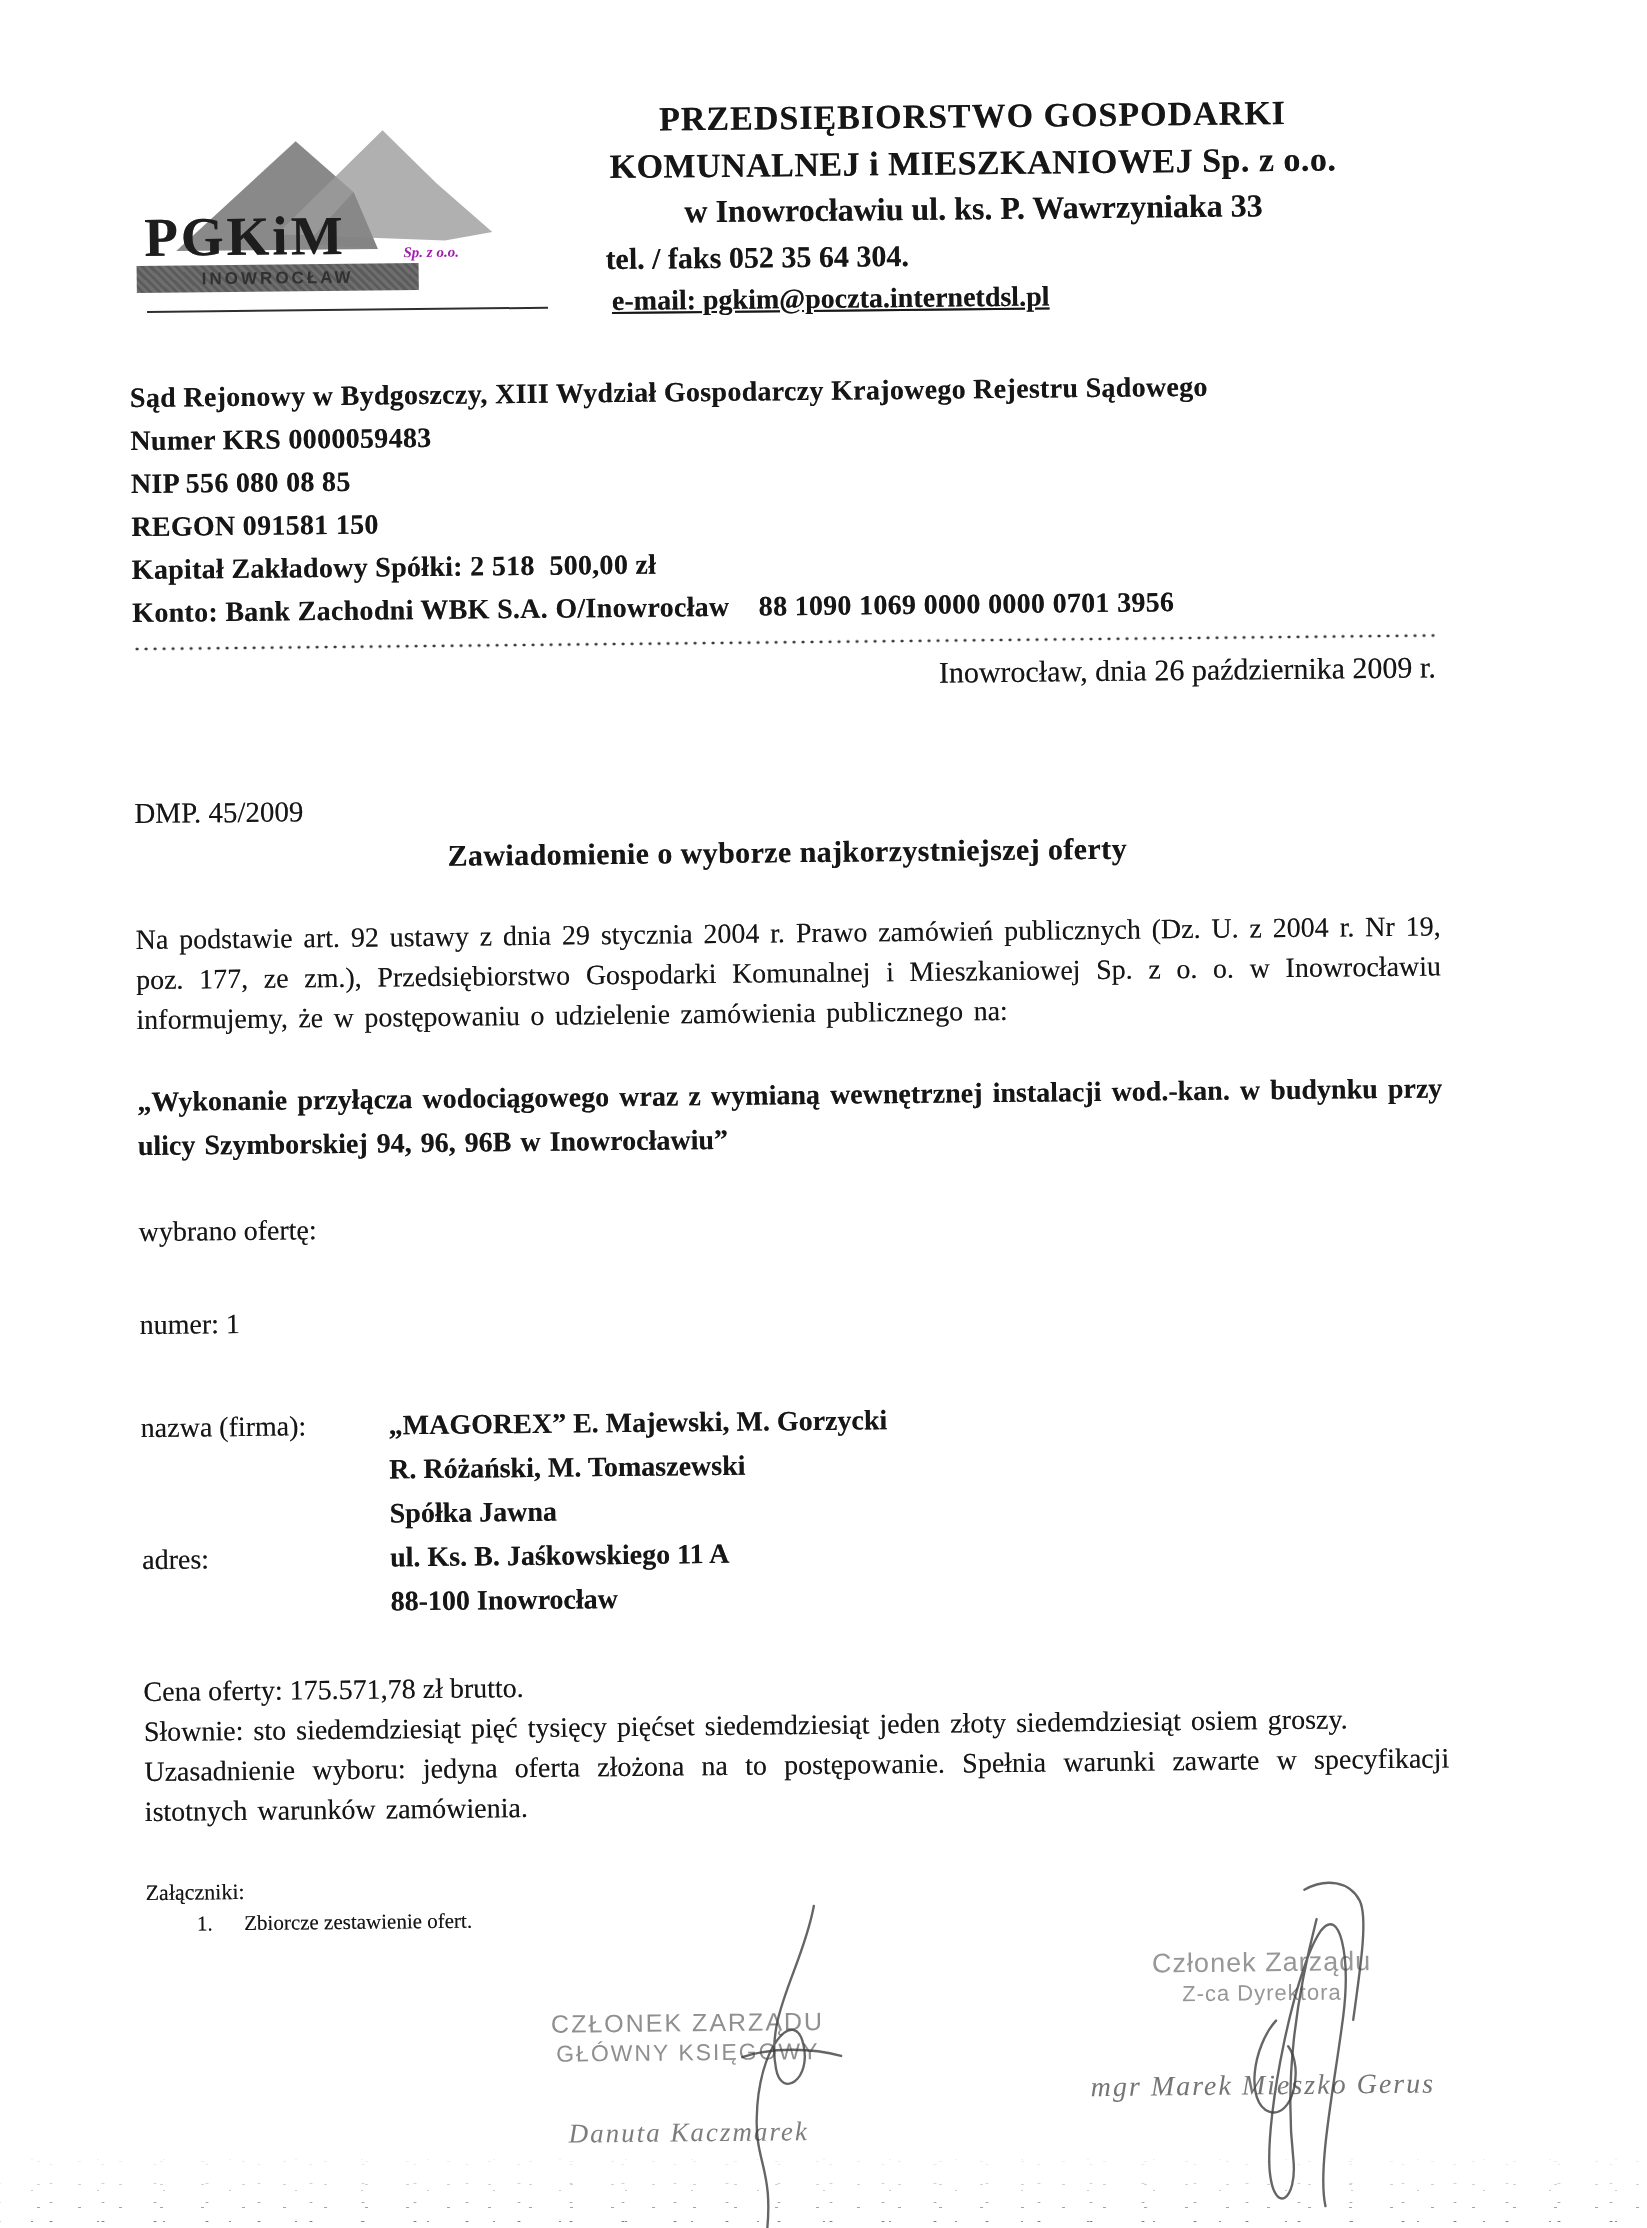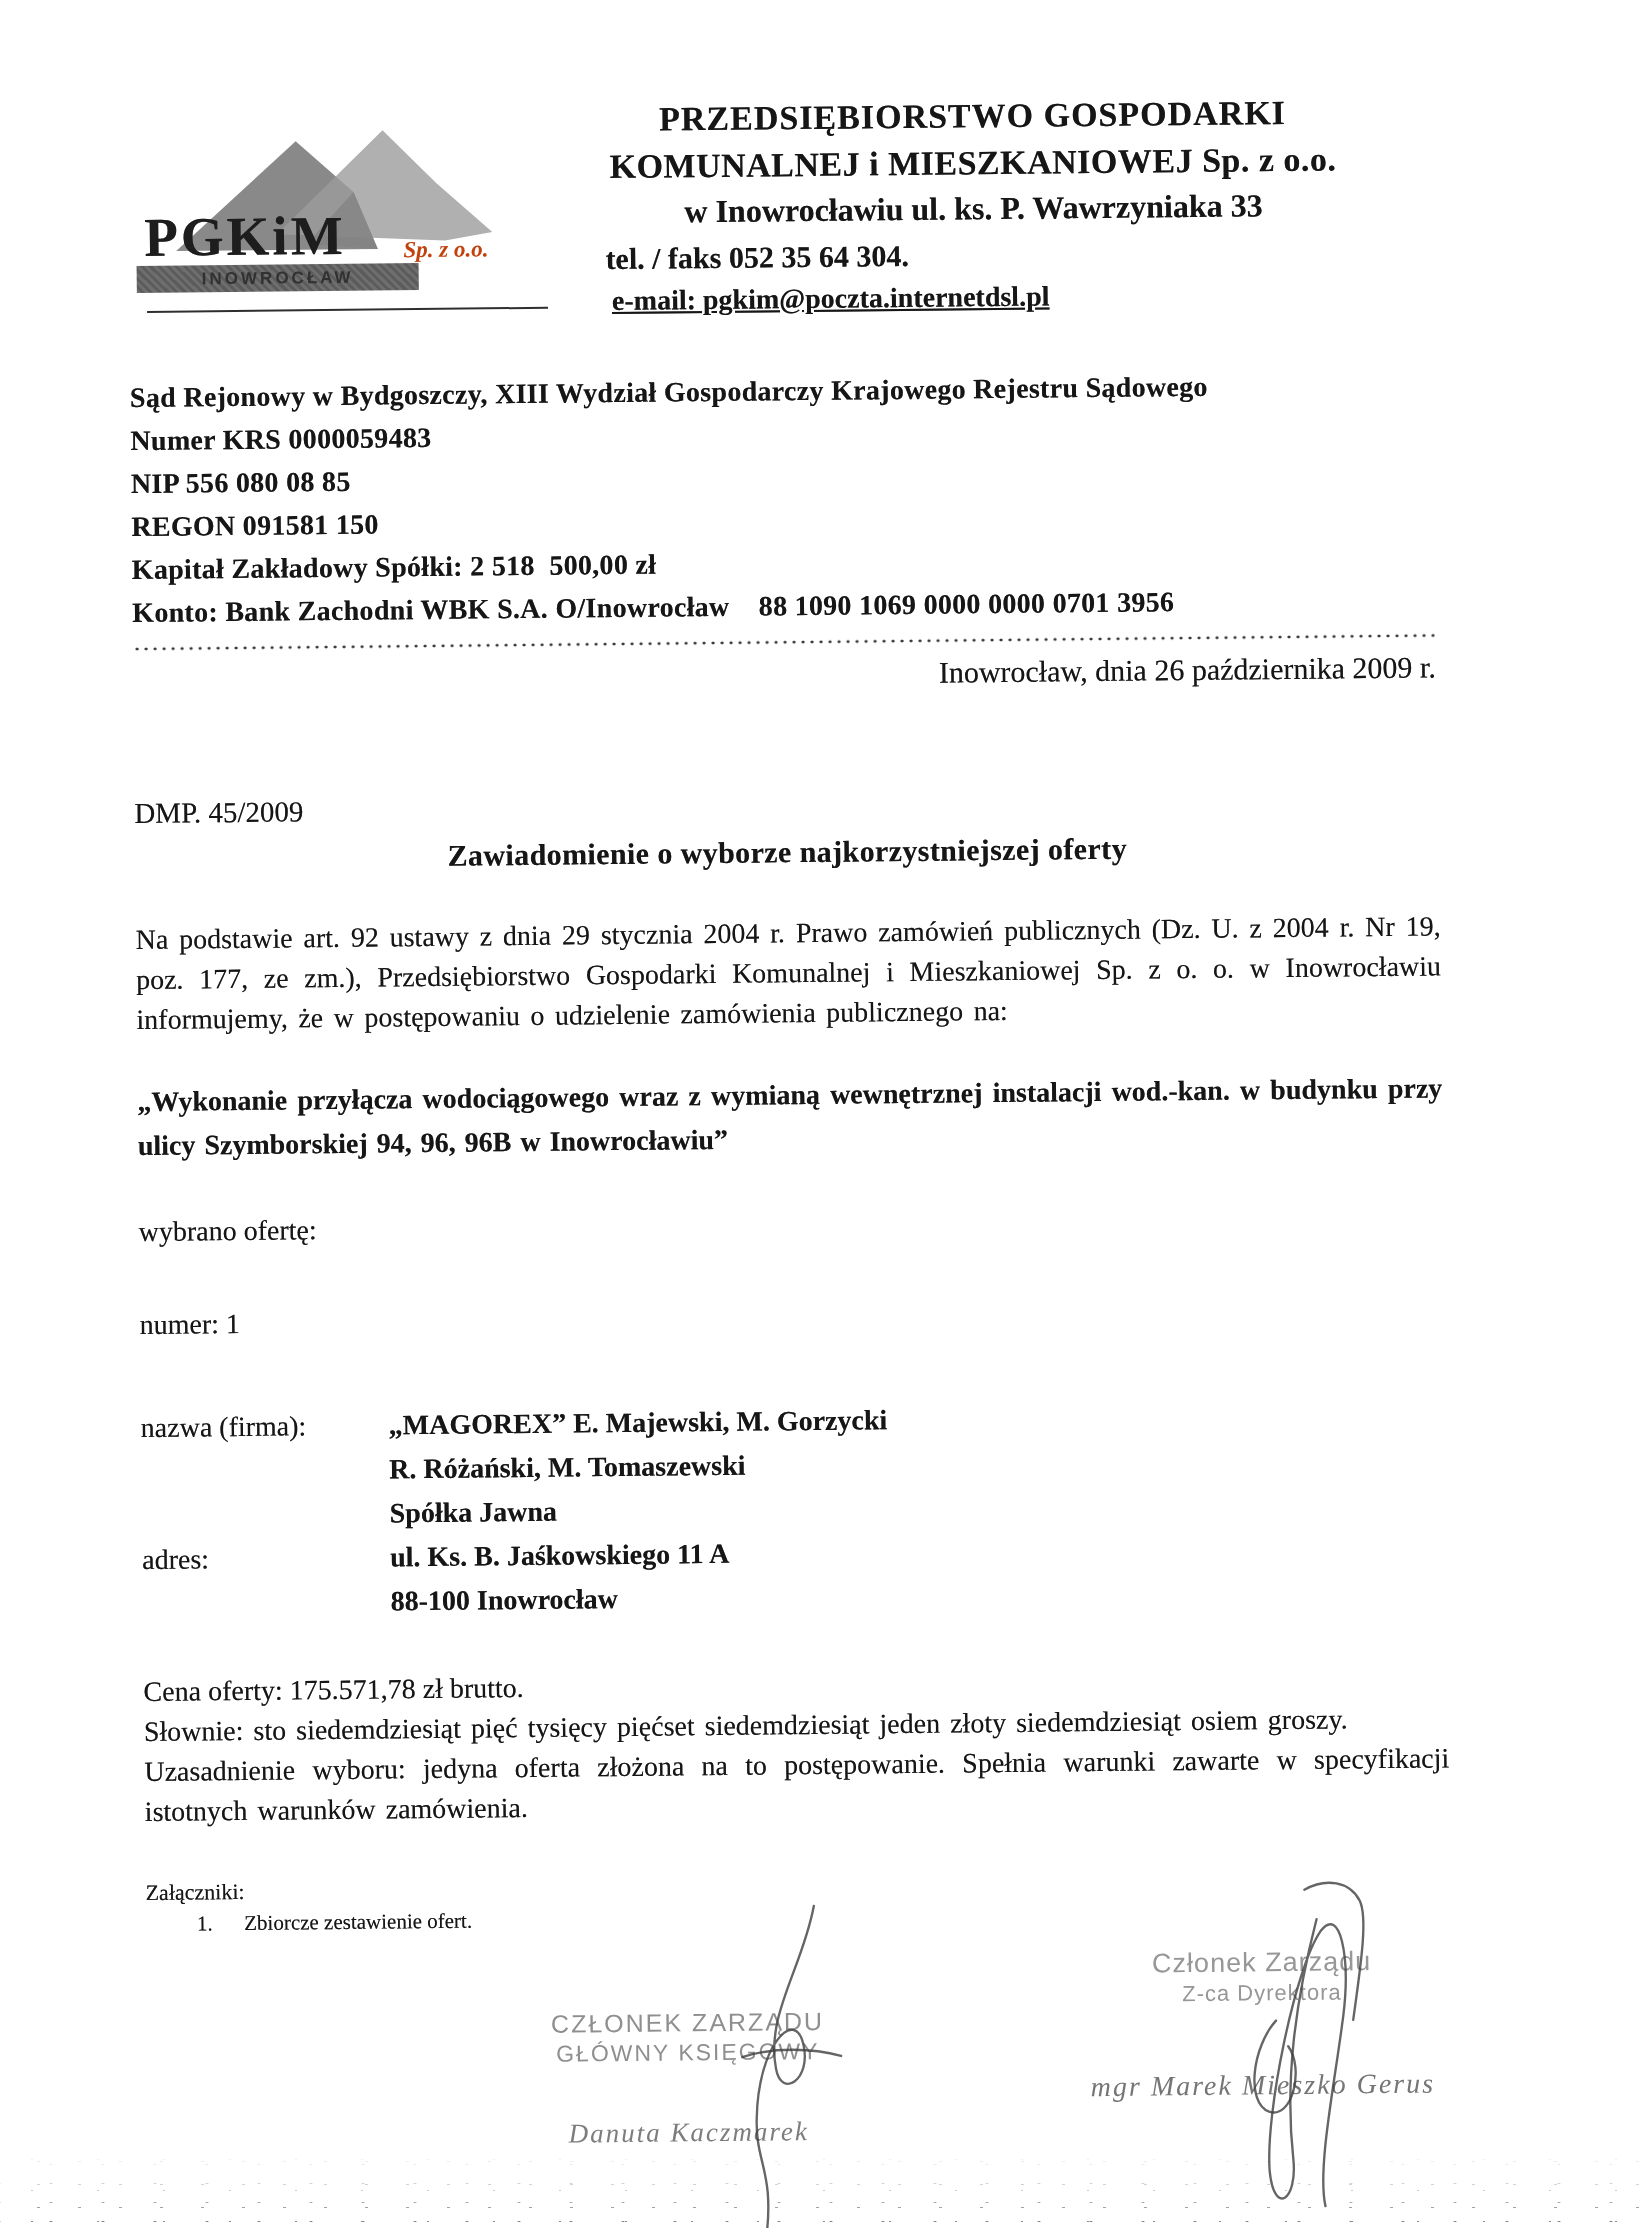--- a/index.html
+++ b/index.html
@@ -16,22 +16,22 @@
   
   .letterhead { display:flex; }
   .logo-block { width:386px; flex:none; padding-top:28px; }
   .logo-art { position:relative; width:361px; height:170px; margin-left:20px; }
   .logo-art svg { position:absolute; left:0; top:0; }
   .logo-acronym {
     position:absolute; left:-4px; top:81px; font-size:55px; font-weight:bold;
     letter-spacing:3px; color:#1d1d1d; font-family:"Liberation Serif", serif;
   }
   .logo-suffix {
-    position:absolute; left:255px; top:115px; font-size:23px; font-style:italic;
-    font-weight:bold; color:#c2410c;
+    position:absolute; left:255px; top:122px; font-size:15px; font-style:italic;
+    font-weight:bold; color:#a21caf;
   }
   .logo-band {
     position:absolute; left:-12px; top:141px; width:282px; height:27px;
     background:repeating-linear-gradient(45deg,#6e6e6e 0 3px,#5c5c5c 3px 6px);
     color:#313131; font-size:17px; font-weight:bold; letter-spacing:3px;
     text-align:center; line-height:27px; font-family:"Liberation Sans", sans-serif;
   }
   .logo-rule { margin:16px 0 0 18px; width:401px; border-top:2.5px solid #2e2e2e; }
 
   .head-col { flex:1; padding-top:4px; }

